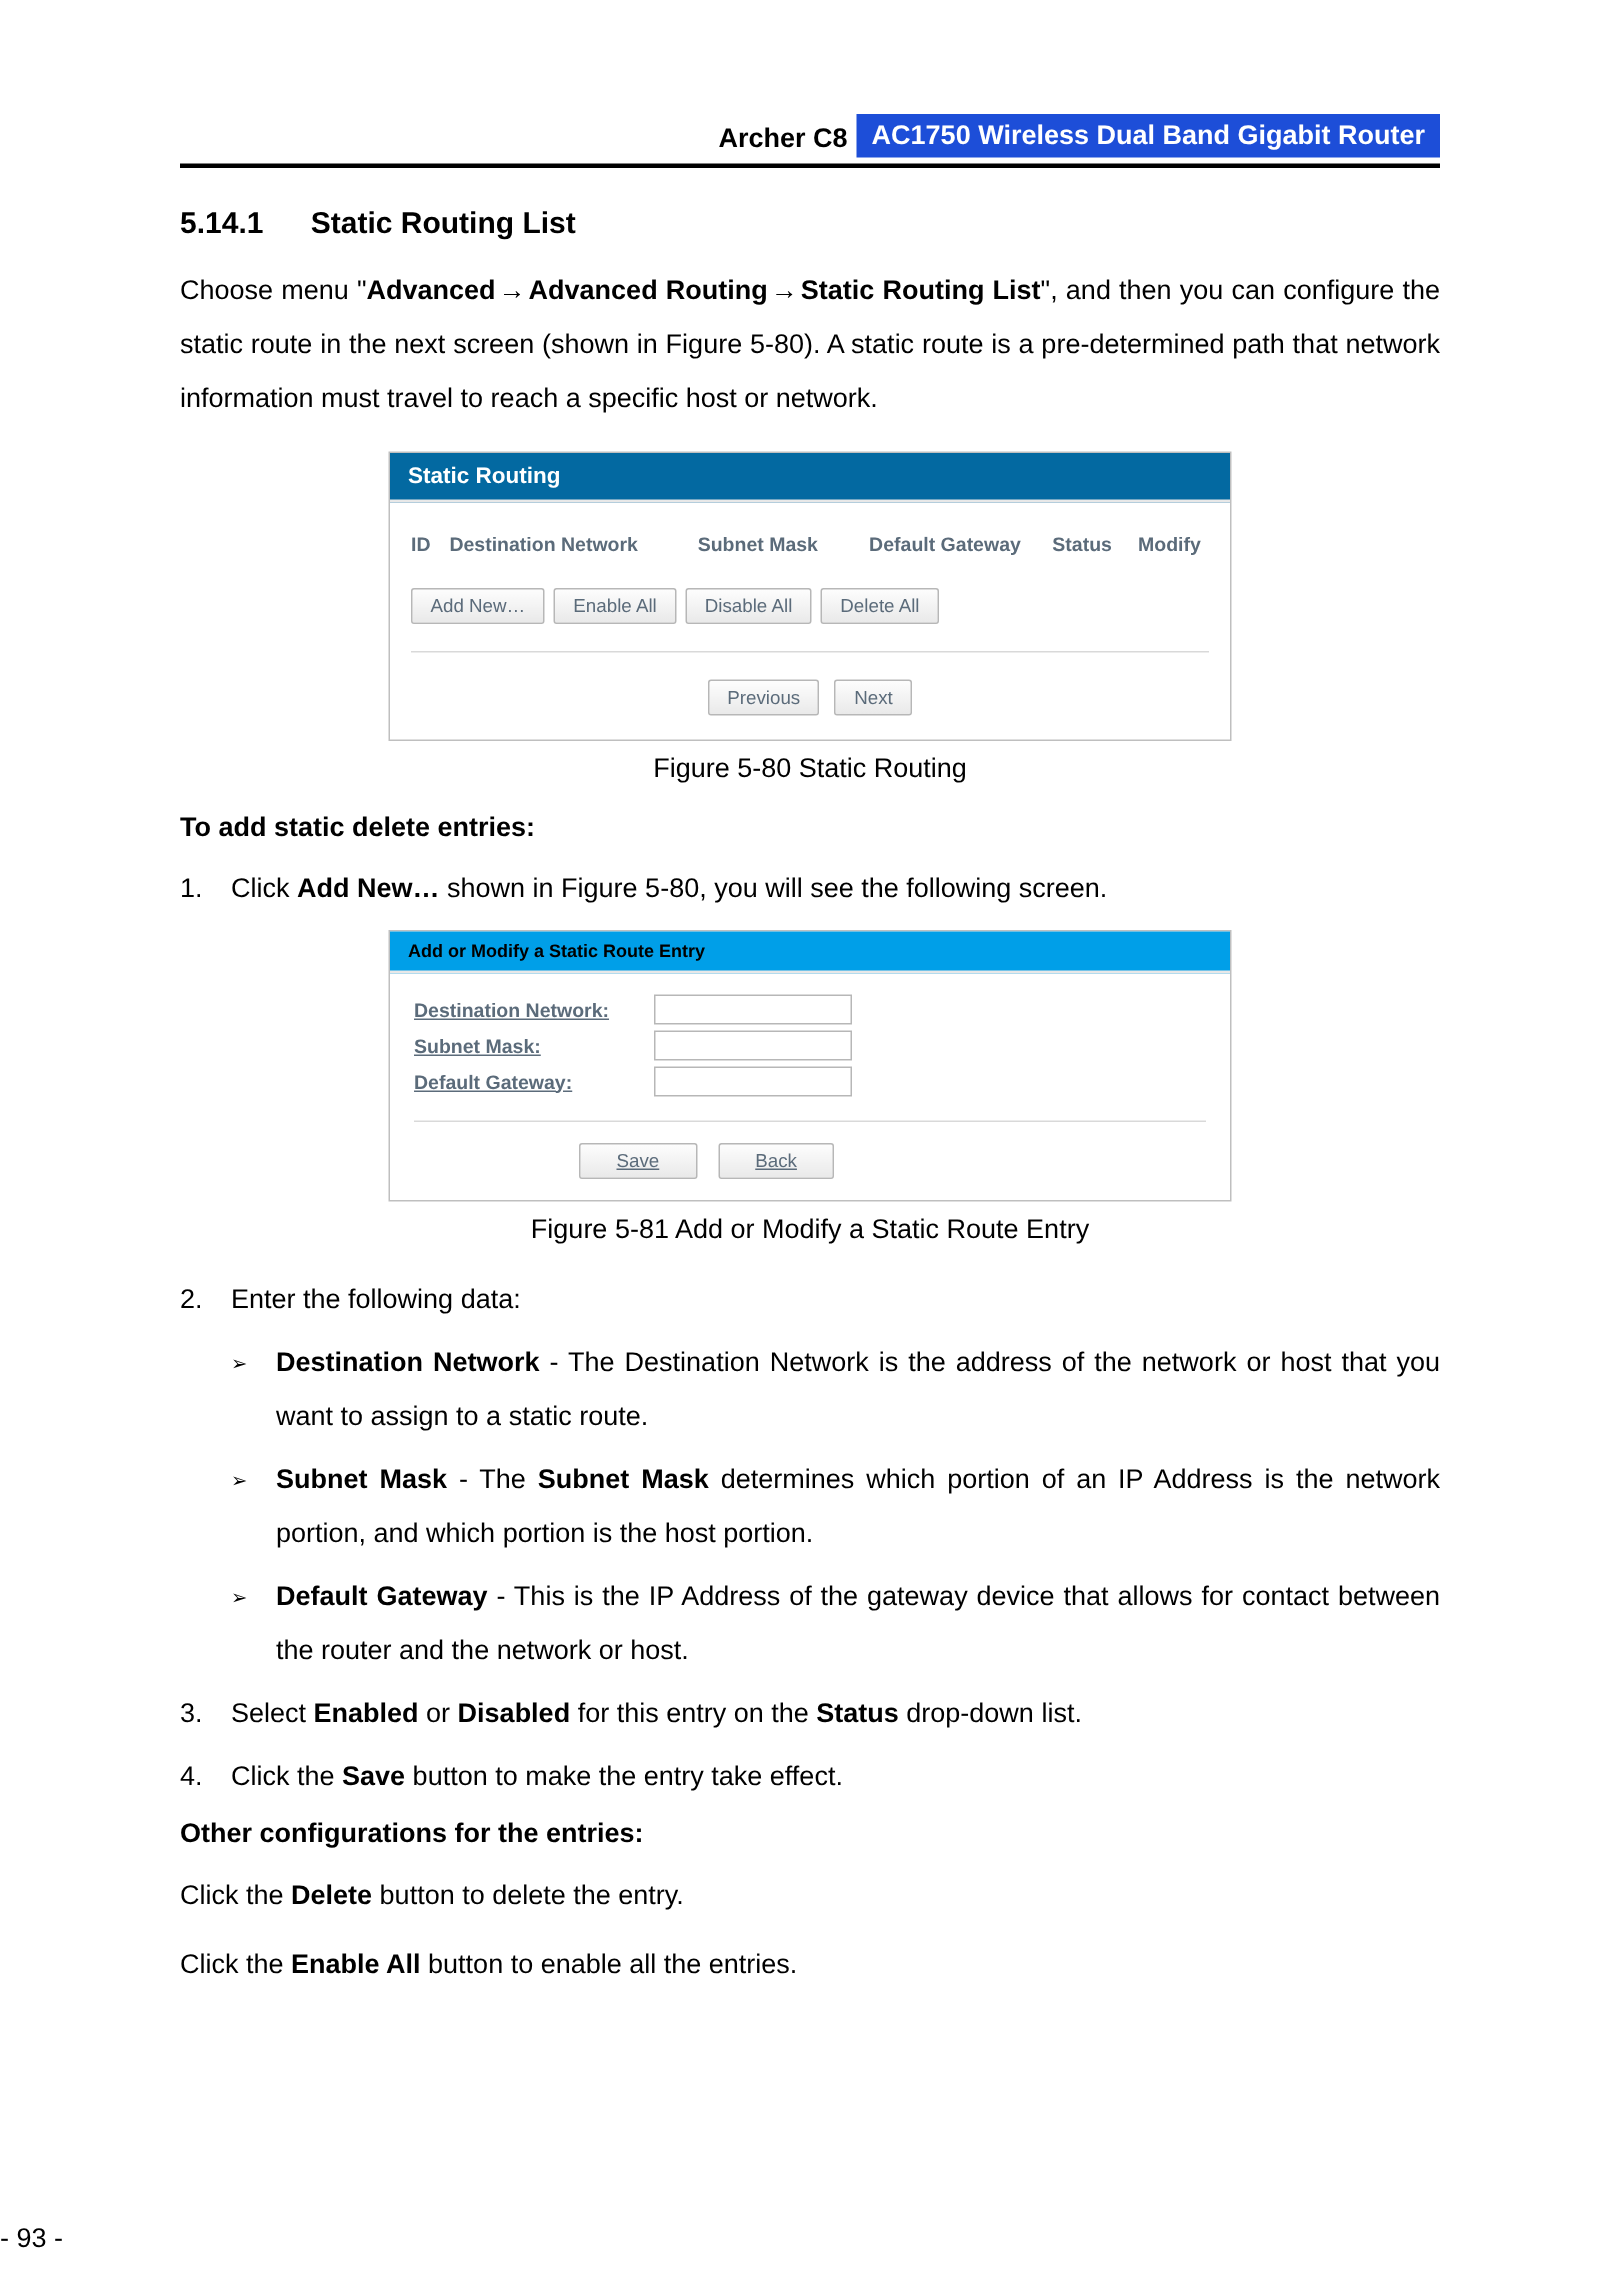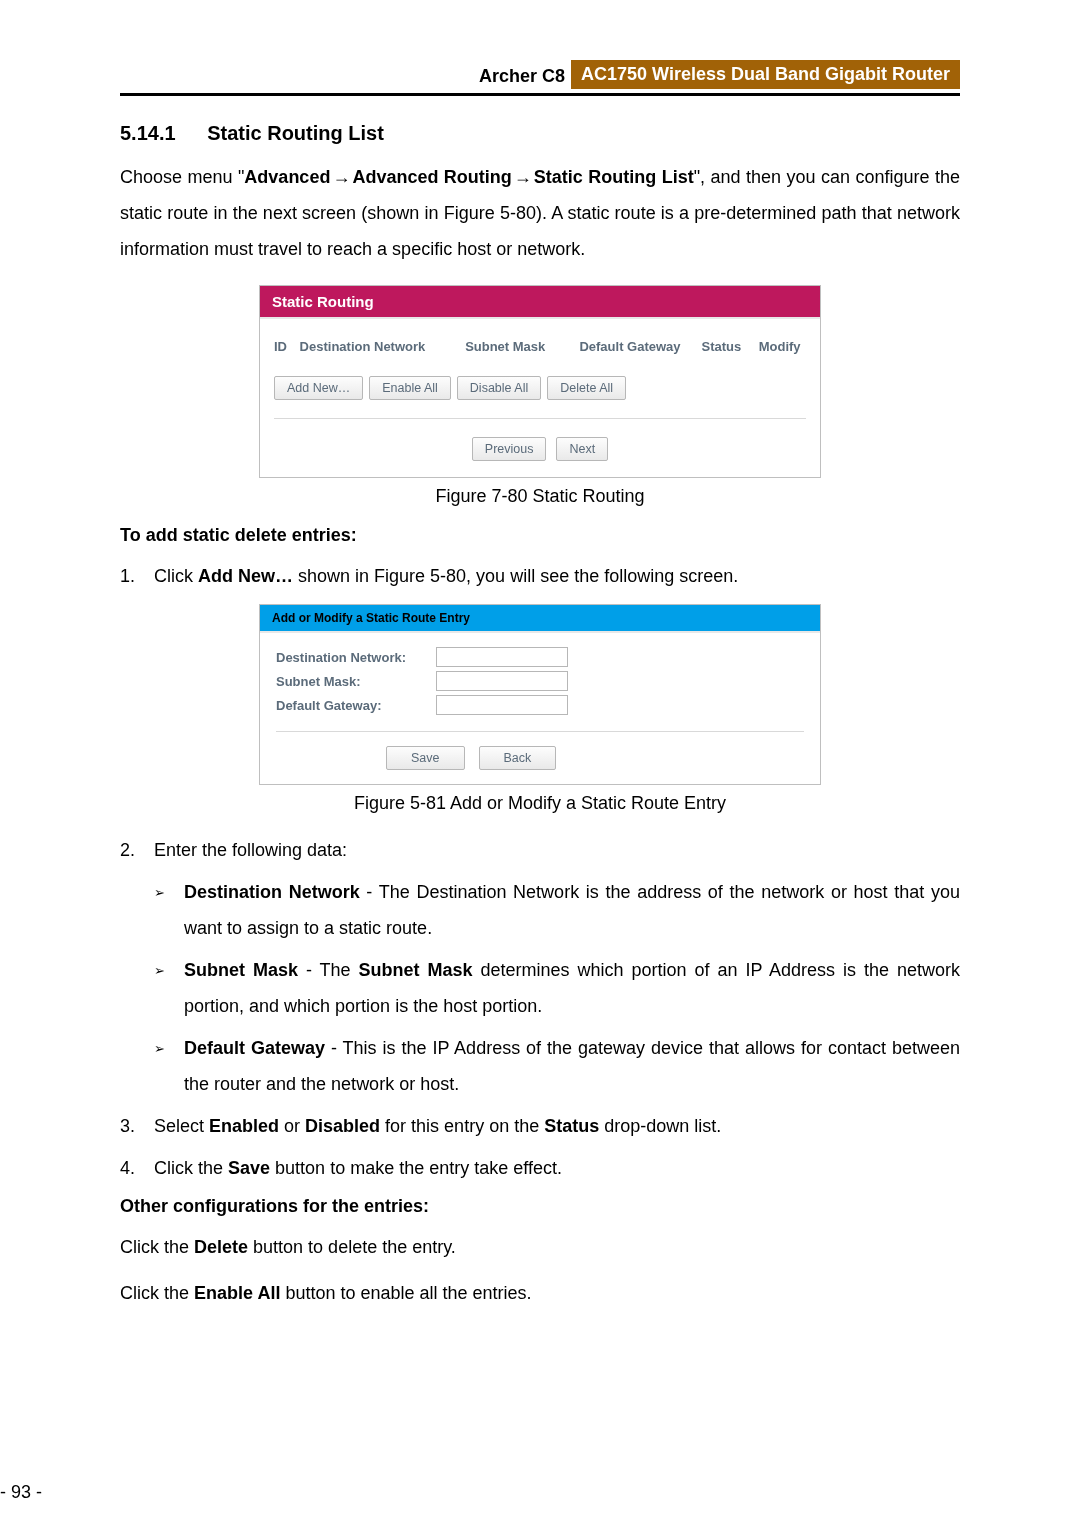--- a/index.html
+++ b/index.html
@@ -26,23 +26,24 @@
     padding-bottom: 4px;
     margin-bottom: 26px;
     font-weight: bold;
     font-size: 18px;
   }
   .header-left {
     padding: 2px 6px;
     color: #000;
   }
   .header-right {
-    background: #a16207;
+    background: #1d4ed8;
     color: #fff;
     padding: 4px 10px;
+    margin-top: 16px;
   }
 
   
   .section-heading {
     font-weight: bold;
     font-size: 20px;
     margin-bottom: 14px;
   }
   .section-heading .num {
     display: inline-block;
@@ -67,21 +68,21 @@
     font-size: 18px;
     margin: 8px 0 18px 0;
   }
 
   
   .fig80 {
     width: 560px;
     border: 1px solid #bfbfbf;
   }
   .fig80 .titlebar {
-    background: #be185d;
+    background: #0369a1;
     color: #fff;
     font-weight: bold;
     font-size: 15px;
     padding: 7px 12px;
     border-bottom: 2px solid #e8e8e8;
   }
   .fig80 .inner {
     padding: 10px 14px 16px 14px;
     color: #5b6b7a;
   }
@@ -130,20 +131,21 @@
     color: #000000;
     font-weight: bold;
     font-size: 12px;
     padding: 6px 12px;
     border-bottom: 2px solid #e8e8e8;
   }
   .fig81 .inner {
     padding: 14px 16px 14px 16px;
     color: #5b6b7a;
     font-size: 13px;
+    text-decoration: underline;
   }
   .form-row {
     display: flex;
     align-items: center;
     margin-bottom: 4px;
   }
   .form-row .lbl {
     width: 160px;
     font-weight: bold;
   }
@@ -264,21 +266,21 @@
         <span class="ui-btn">Enable All</span>
         <span class="ui-btn">Disable All</span>
         <span class="ui-btn">Delete All</span>
       </div>
       <div class="btnrow2">
         <span class="ui-btn">Previous</span>
         <span class="ui-btn">Next</span>
       </div>
     </div>
   </div>
-  <div class="fig-caption">Figure 7-80 Static Routing</div>
+  <div class="fig-caption">Figure 5-80 Static Routing</div>
 
   <div class="sub-heading">To add static delete entries:</div>
 
   <div class="num-item">
     <span class="n">1.</span>
     <span class="t">
       <span>Click </span><span class="bold">Add New…</span><span> shown in Figure 5-80, you will see the following screen.</span>
     </span>
   </div>
 

